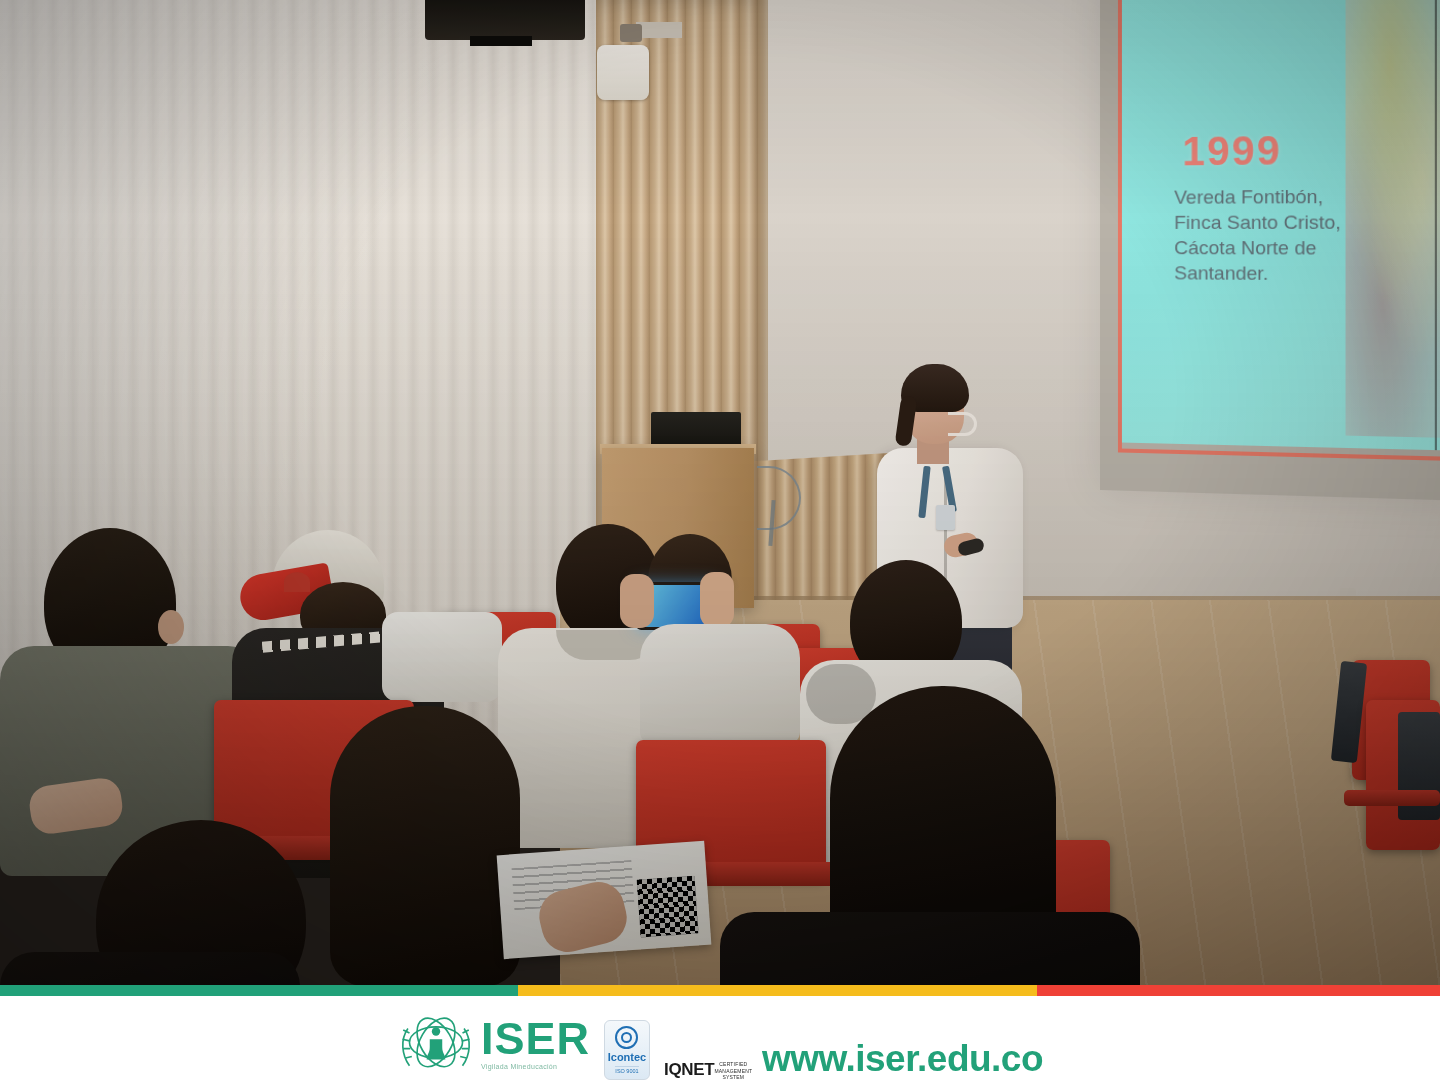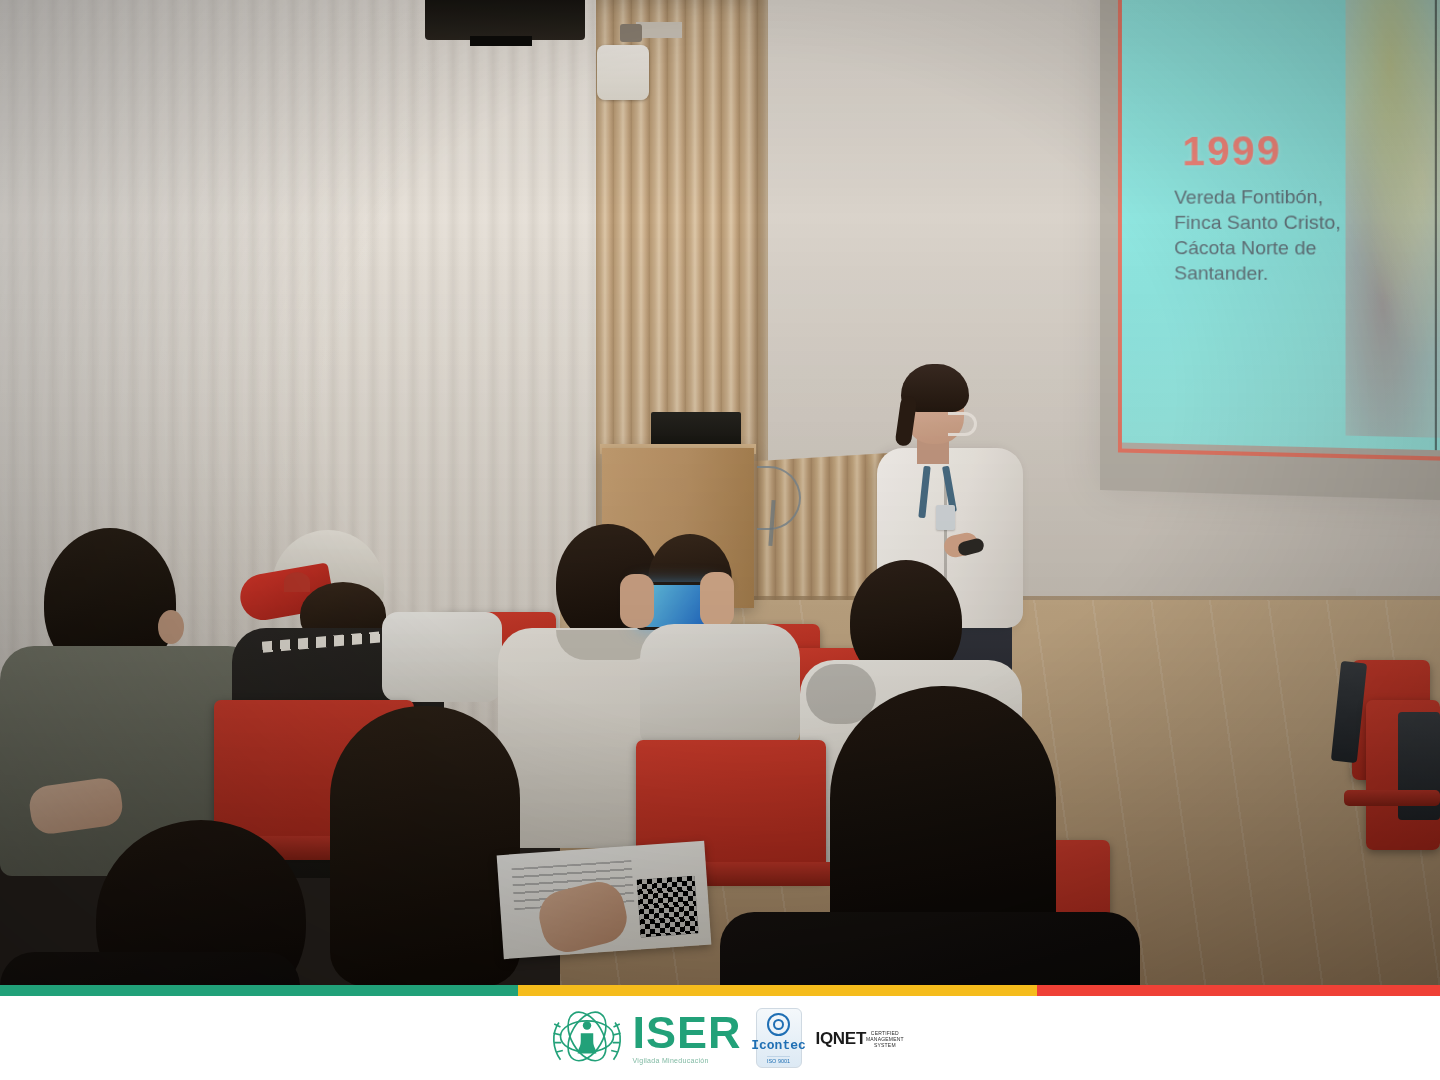--- a/index.html
+++ b/index.html
@@ -150,36 +150,36 @@
   
   .vignette{position:absolute;inset:0;pointer-events:none;
     background:
       radial-gradient(ellipse at 52% 40%, rgba(0,0,0,0) 40%, rgba(0,0,0,.30) 100%),
       linear-gradient(180deg, rgba(0,0,0,.10) 0%, rgba(0,0,0,0) 22%, rgba(0,0,0,.18) 88%);}
 
   
   .colorbar{position:absolute;left:0;top:985px;width:1440px;height:11px;display:flex;}
   .cb-seg{height:100%;}
   .footer{position:absolute;left:0;top:996px;width:1440px;height:84px;
-    background:#ffffff;display:flex;align-items:center;justify-content:center;gap:14px;}
+    background:#ffffff;display:flex;align-items:flex-end;justify-content:center;gap:14px;}
   .logo-wrap{display:flex;align-items:center;gap:6px;}
   .logo-mark{width:78px;height:72px;display:block;}
   .iser-block{display:flex;flex-direction:column;align-items:flex-start;}
   .iser-word{font-size:45px;font-weight:700;color:#22a179;letter-spacing:1px;
     line-height:.95;font-family:"Liberation Sans",sans-serif;}
   .iser-tag{font-size:7px;color:#7fb9a2;letter-spacing:.3px;margin-top:2px;
     font-family:"Liberation Sans",sans-serif;}
   .icontec{width:44px;height:58px;border:1px solid #cfd9e2;border-radius:6px;
     background:linear-gradient(180deg,#f4f8fb,#dce9f4);
     display:flex;flex-direction:column;align-items:center;justify-content:center;gap:2px;}
   .icontec-ring{width:19px;height:19px;border:2px solid #1f6fb4;border-radius:50%;
     display:flex;align-items:center;justify-content:center;}
   .icontec-dot{width:7px;height:7px;border:2px solid #1f6fb4;border-radius:50%;}
-  .icontec-name{font-size:13px;color:#1f6fb4;font-weight:700;
-    font-family:Liberation Mono, monospace;}
+  .icontec-name{font-size:11px;color:#1f6fb4;font-weight:700;
+    font-family:Liberation Sans, sans-serif;}
   .icontec-iso{font-size:5.5px;color:#1f6fb4;border-top:1px solid #bed3e6;
     padding-top:1px;margin-top:1px;font-family:"Liberation Sans",sans-serif;}
   .iqnet{display:flex;flex-direction:row;align-items:center;width:76px;}
   .iqnet-arc{width:66px;height:17px;overflow:hidden;}
   .iqnet-word{font-size:17px;font-weight:700;color:#1b1b1b;letter-spacing:-.3px;
     font-family:"Liberation Sans",sans-serif;line-height:1;}
   .iqnet-sub{font-size:5px;color:#2a2a2a;text-align:center;line-height:1.25;
     margin-top:2px;letter-spacing:.2px;font-family:"Liberation Sans",sans-serif;}
   .url{font-size:37px;font-weight:700;color:#22a179;letter-spacing:-.5px;
     font-family:"Liberation Sans",sans-serif;margin-left:8px;}
@@ -421,15 +421,16 @@
         </g>
       </svg>
       <div class="iqnet-word">IQNET</div>
       <div class="iqnet-sub">
         <span>CERTIFIED</span><br>
         <span>MANAGEMENT</span><br>
         <span>SYSTEM</span>
       </div>
     </div>
 
+    <div class="url">www.iser.edu.co</div>
   </div>
 
 </div>
 
 </body></html>

